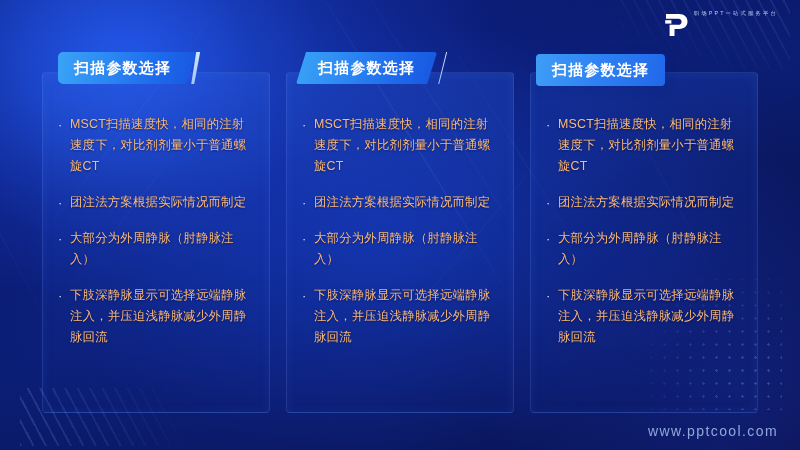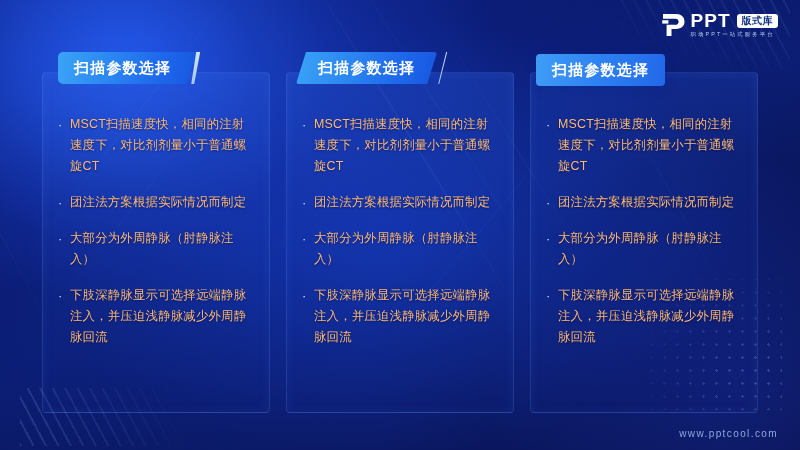--- a/index.html
+++ b/index.html
@@ -108,21 +108,21 @@
   
   .bullets { position:absolute; left:0; right:0; top:56px; padding:0 16px 0 14px; z-index:2; }
   .bullet { display:flex; margin-bottom:15px; }
   .bullet-dot { flex:none; width:14px; color:#cfe0ff; font-size:13px; line-height:21px; text-align:left; padding-left:2px; }
   .bullet-text {
     color:#fdba74; font-size:12.4px; line-height:21px; letter-spacing:.2px;
     text-shadow:0 1px 2px rgba(0,10,60,0.55);
   }
 
   
-  .footer { position:absolute; right:22px; bottom:11px; color:#8ea8dd; font-size:10px; letter-spacing:1.4px; }
+  .footer { position:absolute; right:22px; bottom:11px; color:#8ea8dd; font-size:14px; letter-spacing:1.4px; }
 </style>
 </head>
 <body>
 
 <div class="stage">
   <div class="glowtl"></div>
   <div class="streak s1"></div>
   <div class="streak s2"></div>
   <div class="streak s3"></div>
   <div class="streak s4"></div>
@@ -136,24 +136,20 @@
 </div>
 
 <div class="logo">
   <div class="logo-mark">
     <svg viewBox="0 0 26 26" width="26" height="26" aria-hidden="true">
       <path d="M3 2 L16 2 C21.5 2 24.5 5.2 24.5 9.6 C24.5 14 21.5 17 16.2 17 L11.5 17 L11.5 24 L6.6 24 L6.6 12.8 L15.4 12.8 C17.3 12.8 18.6 11.6 18.6 9.7 C18.6 7.8 17.3 6.7 15.4 6.7 L3 6.7 Z" fill="#ffffff"></path>
       <path d="M2.2 8.2 L8.4 8.2 L8.4 11.6 L2.2 11.6 Z" fill="#ffffff"></path>
     </svg>
   </div>
   <div class="logo-right">
-    <div class="logo-top">
-      <span class="logo-ppt">PPT</span>
-      <span class="logo-badge">版式库</span>
-    </div>
     <div class="logo-sub">职场PPT一站式服务平台</div>
   </div>
 </div>
 
 <div class="columns">
 
   <div class="col c1">
     <div class="card"></div>
     <div class="banner">
       <div class="banner-body">扫描参数选择</div>

